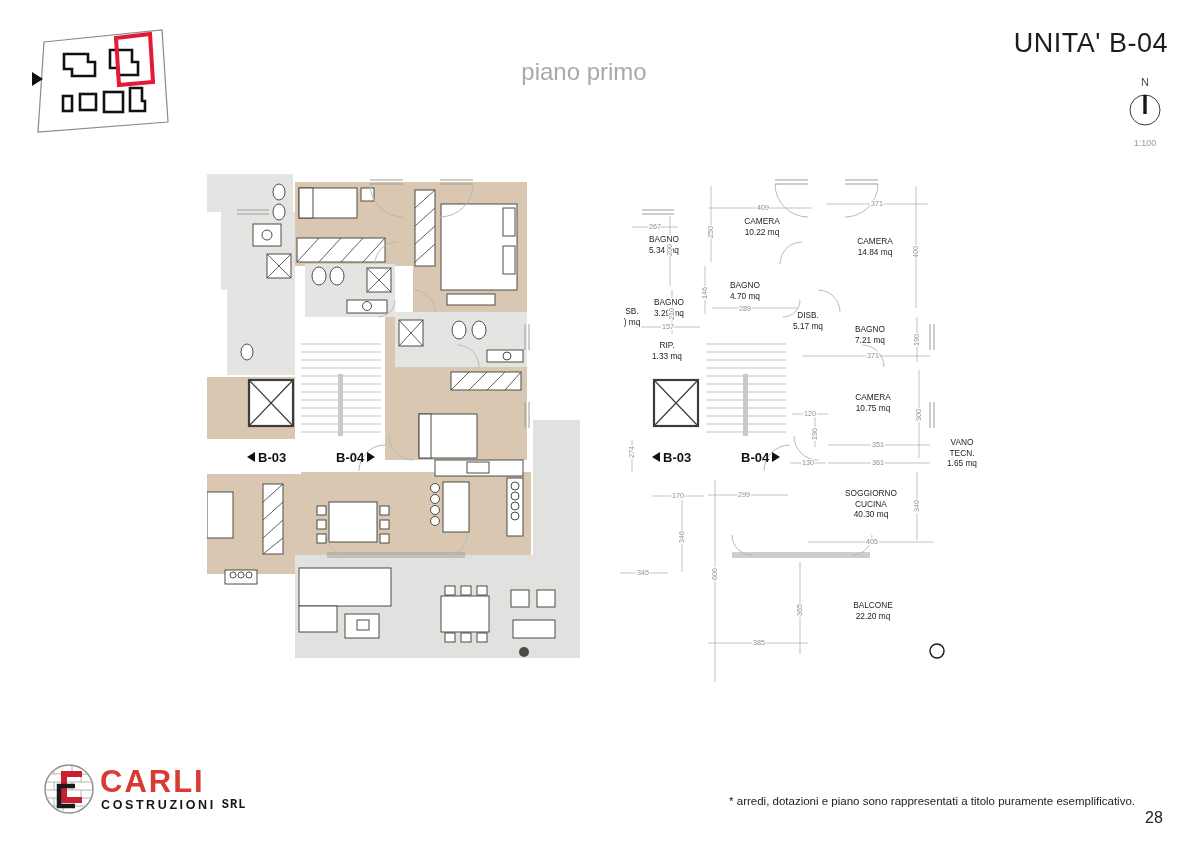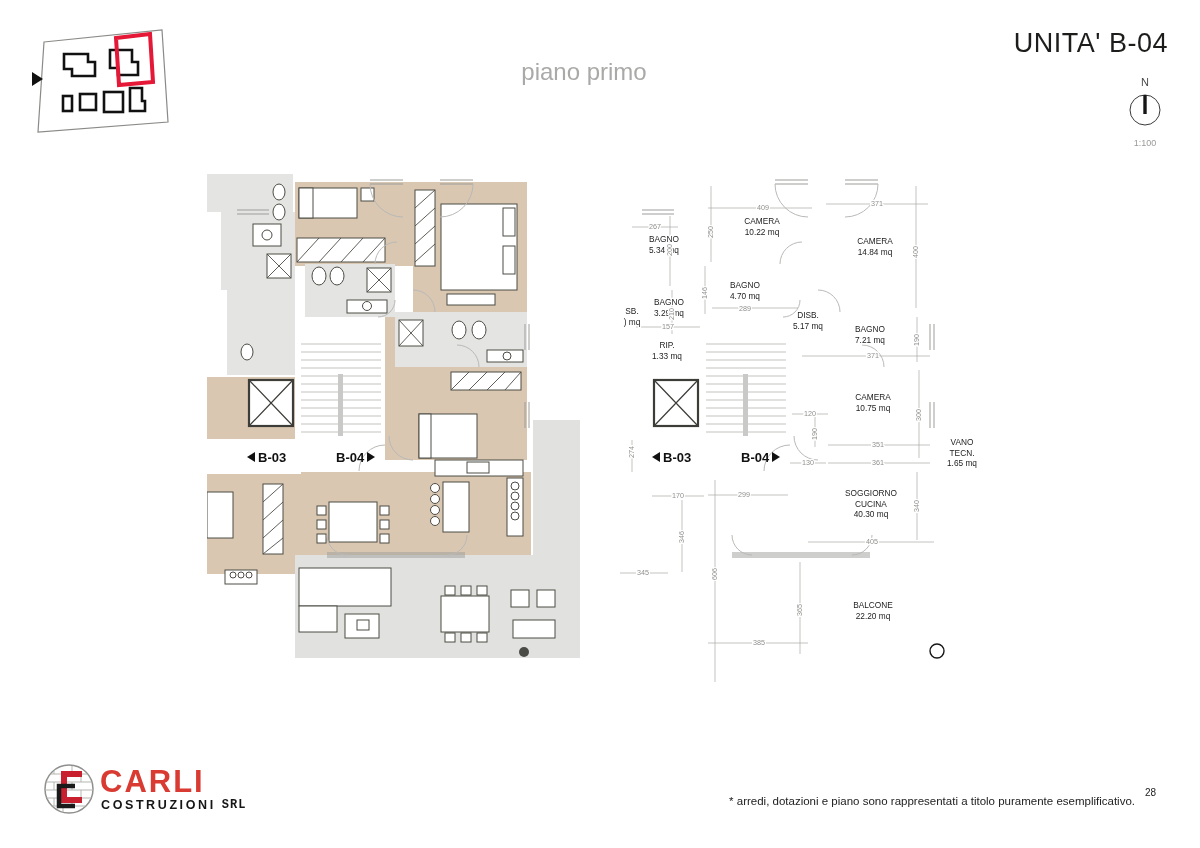--- a/index.html
+++ b/index.html
@@ -37,21 +37,21 @@
   .liftx{stroke:#3c3c38;stroke-width:1.2;}
   .dimline{stroke:#a9a9a7;stroke-width:.7;fill:none;}
   .furn-item{stroke:#4d4c45;stroke-width:1;fill:#fff;}
   .hatch{stroke:#4d4c45;stroke-width:.9;fill:none;}
   .tri{fill:#111;}
   
   #logo-name{left:100px;top:764px;font-size:31px;font-weight:bold;color:var(--logo-red);letter-spacing:2px;}
   #logo-sub{left:101px;top:798px;font-size:12.5px;font-weight:bold;letter-spacing:2.6px;color:#161616;}
   #logo-srl{font-size:12px;letter-spacing:1px;vertical-align:1px;font-family:Liberation Mono, monospace;}
   #disclaimer{left:640px;top:795px;width:495px;text-align:right;font-size:11.5px;color:#222;}
-  #pagenum{left:1145px;top:787px;width:30px;font-size:10px;color:#222;}
+  #pagenum{left:1145px;top:809px;width:30px;font-size:16px;color:#222;}
 </style>
 </head>
 <body>
 
 <svg width="0" height="0" style="position:absolute">
   <defs>
     <g id="plan-walls">
       <path class="walls-n" d="M0,8 H85 M14,50 H85 M14,50 V128 M14,128 H88 M14,128 V175 M14,175 H88
         M20,178 V213 M20,213 H88 M0,64 H14 M0,122 H14 M0,170 H14 M0,218 H14 M0,270 H36
         M8,345 V411 M8,411 H80 M80,345 V360 M0,468 H60 M60,468 V496"></path>

